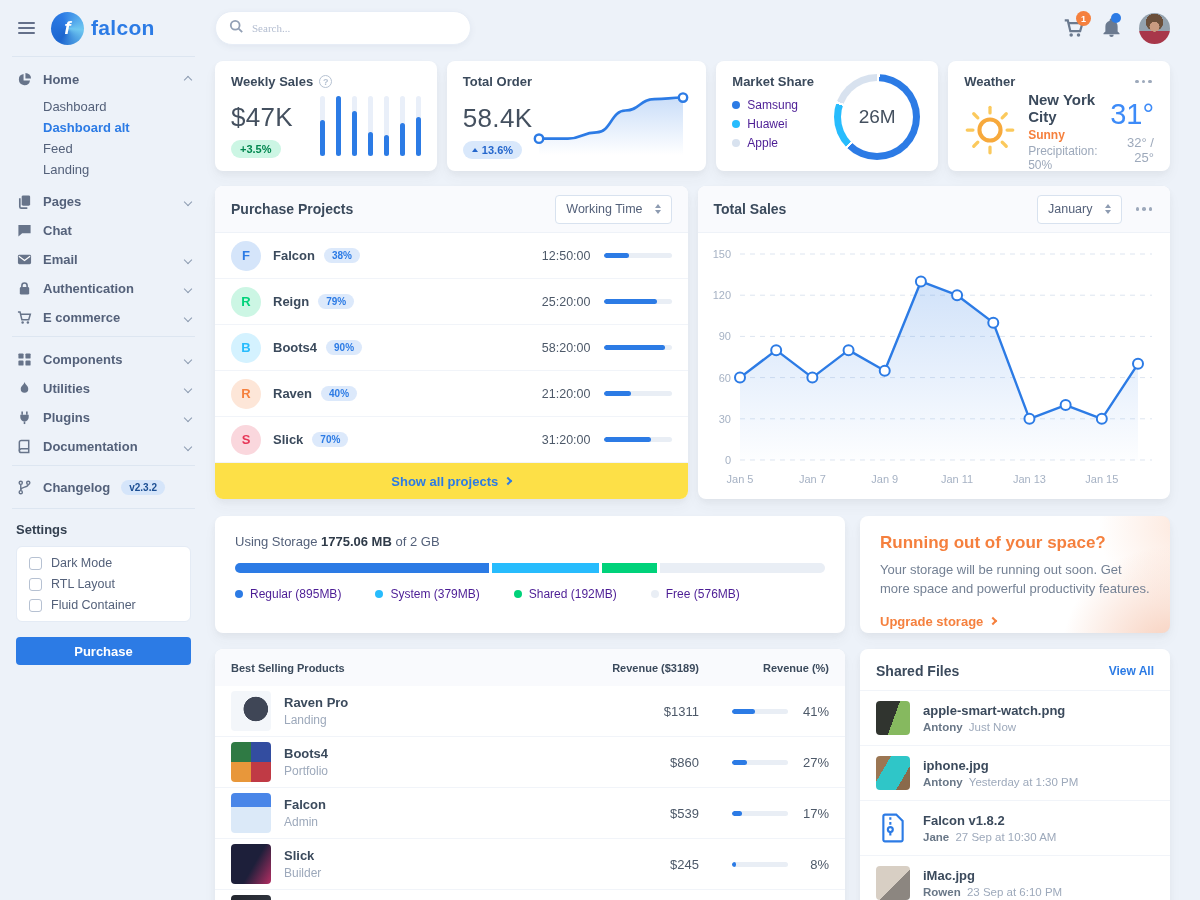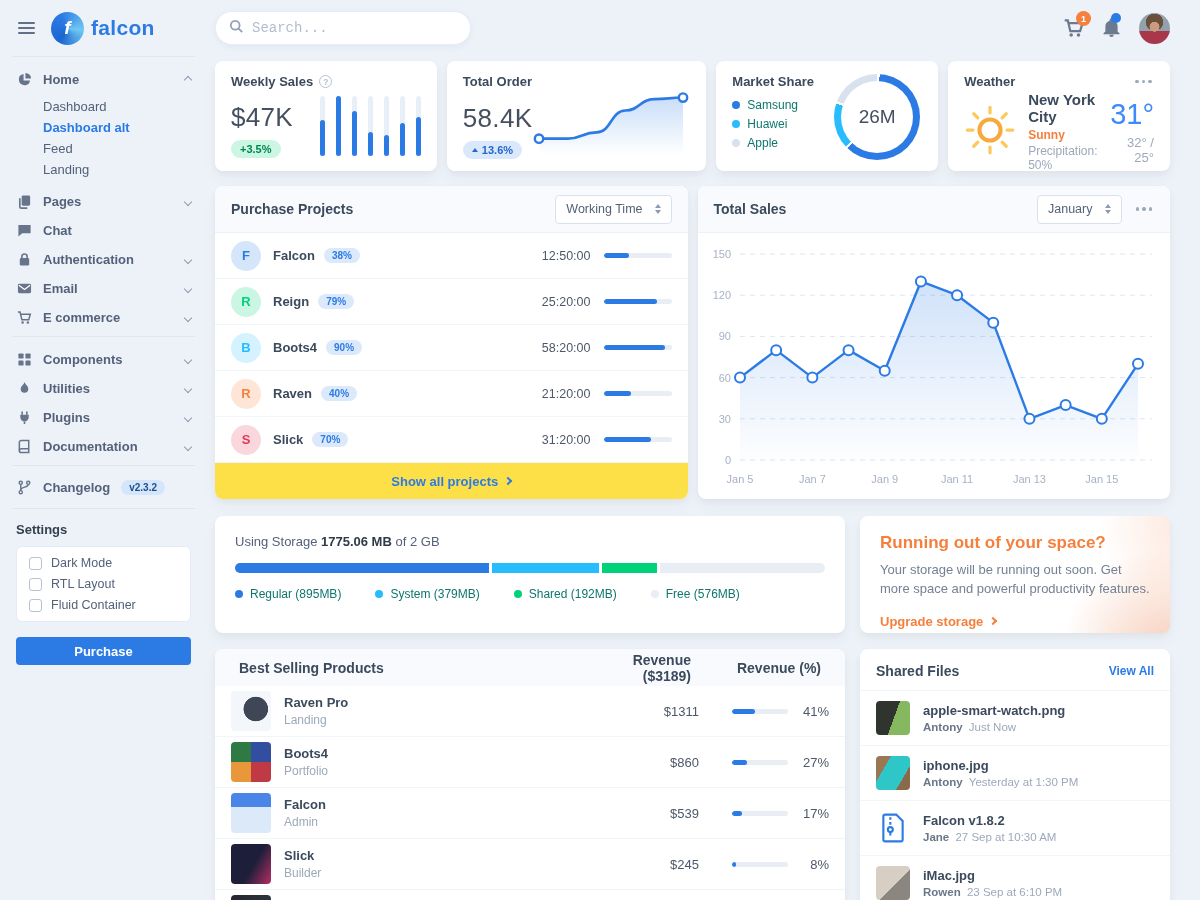--- a/index.html
+++ b/index.html
@@ -32,21 +32,21 @@
   .settings-card{background:#fff;border:1px solid #e4ebf5;border-radius:6px;padding:9px 12px;display:flex;flex-direction:column;gap:7px}
   .check-row{display:flex;align-items:center;gap:9px;font-size:12.5px;color:#54617a;cursor:pointer}
   .checkbox{width:13px;height:13px;border:1px solid #b6c1d2;border-radius:3px;background:#fff;flex:none}
   .purchase-btn{margin-top:15px;width:100%;height:28px;background:#2c7be5;color:#fff;border:none;border-radius:4px;
     font-size:13px;font-weight:bold;cursor:pointer;font-family:inherit}
   
   .main{position:absolute;left:215px;top:0;width:955px}
   .topbar{height:56px;display:flex;align-items:center}
   .search-box{width:256px;height:34px;background:#fff;border:1px solid #e7edf6;border-radius:17px;
     display:flex;align-items:center;gap:8px;padding:0 13px;box-shadow:0 2px 6px rgba(90,104,128,.07)}
-  .search-box input{border:none;outline:none;font-size:14px;color:#44505f;width:100%;font-family:Liberation Mono, monospace;background:transparent}
+  .search-box input{border:none;outline:none;font-size:11px;color:#44505f;width:100%;font-family:Liberation Serif, serif;background:transparent}
   .search-box input::placeholder{color:#b3bdd0}
   .topbar-right{margin-left:auto;display:flex;align-items:center;gap:18px}
   .icon-btn{position:relative;cursor:pointer;display:flex}
   .cart-badge{position:absolute;top:-7px;right:-7px;min-width:15px;height:15px;background:#f5803e;color:#fff;
     font-size:9px;font-weight:bold;border-radius:50%;display:flex;align-items:center;justify-content:center;padding:0 3px}
   .bell-dot{position:absolute;top:-5px;right:0;width:10px;height:10px;background:#2c7be5;border-radius:50%}
   .avatar{width:31px;height:31px;border-radius:50%;cursor:pointer;
     background:
       radial-gradient(circle at 50% 44%, #c99b80 0 21%, rgba(0,0,0,0) 22%),
       radial-gradient(circle at 50% 30%, #6b4f3a 0 32%, rgba(0,0,0,0) 33%),
@@ -67,21 +67,21 @@
   .stat-value{font-size:26px;color:#44505f;letter-spacing:.3px}
   .pill{font-size:11px;font-weight:bold;padding:3px 9px;border-radius:10px;display:inline-flex;align-items:center;gap:4px;margin-top:7px}
   .pill-success{background:#ccf6e4;color:#00864e}
   .pill-primary{background:#d9e8fb;color:#2567cc}
   .caret-up{width:0;height:0;border-left:3.5px solid transparent;border-right:3.5px solid transparent;border-bottom:4.5px solid #2567cc}
   .wbars{display:flex;align-items:flex-end;gap:11px;height:60px;margin-bottom:2px}
   .wbar{width:5px;height:100%;background:#e9eff9;border-radius:3px;display:flex;align-items:flex-end}
   .wbar i{display:block;width:100%;background:#2c7be5;border-radius:3px}
   
   .ms-legend{margin-top:9px;display:flex;flex-direction:column;gap:5px}
-  .legend-item{display:flex;align-items:center;font-size:12px;color:#0f766e}
+  .legend-item{display:flex;align-items:center;font-size:12px;color:#4c1d95}
   .legend-dot{width:8px;height:8px;border-radius:50%;display:inline-block;margin-right:7px;flex:none}
   .donut-wrap{position:relative;width:86px;height:86px;align-self:center;margin-right:2px}
   .donut{width:86px;height:86px;border-radius:50%}
   .donut::after{content:"";position:absolute;inset:7px;background:#fff;border-radius:50%}
   .donut-center{position:absolute;inset:0;display:flex;align-items:center;justify-content:center;font-size:19px;color:#44505f;z-index:1}
   
   .dots{display:flex;gap:3px;cursor:pointer;padding:4px 2px}
   .dots i{width:3.5px;height:3.5px;background:#9da9bb;border-radius:50%}
   .weather-body{display:flex;align-items:center;gap:12px;flex:1;margin-top:2px}
   .weather-city{font-size:15px;font-weight:bold;color:#3b4a5c}
@@ -126,21 +126,21 @@
       radial-gradient(150px 150px at 100% 118%, #f7cdb9 0%, rgba(247,205,185,0) 72%),
       radial-gradient(120px 120px at 104% 8%, #fde8dd 0%, rgba(253,232,221,0) 70%),
       #fff}
   .promo-title{font-size:17px;font-weight:bold;color:#f5803e}
   .promo-body{font-size:13px;color:#748194;line-height:1.45;margin-top:8px;max-width:275px}
   .promo-link{margin-top:15px;font-size:13px;font-weight:bold;color:#f5803e;display:inline-flex;gap:7px;align-items:center;cursor:pointer}
   .promo-link .chev-link{border-color:#f5803e}
   
   .bs-card{flex:0 0 630px;overflow:hidden}
   .bs-header{display:grid;grid-template-columns:1fr 110px 130px;height:37px;background:#f9fafd;align-items:center;
-    padding:0 24px;font-size:14px;font-weight:bold;color:#3b4a5c;border-radius:8px 8px 0 0}
+    padding:0 16px;font-size:11px;font-weight:bold;color:#3b4a5c;border-radius:8px 8px 0 0}
   .bs-header .r{text-align:right}
   .bs-row{display:grid;grid-template-columns:40px 1fr 98px 130px;align-items:center;padding:0 16px;height:51px;
     border-bottom:1px solid #f1f4f9;cursor:pointer}
   .bs-thumb{width:40px;height:40px;border-radius:4px}
   .bs-name{font-size:13px;font-weight:bold;color:#3b4a5c;margin-left:13px}
   .bs-cat{font-size:12px;color:#9da9bb;margin-left:13px;margin-top:3px}
   .bs-rev{font-size:13px;color:#4d5969;text-align:right}
   .bs-pct{display:flex;align-items:center;justify-content:flex-end;gap:11px}
   .bs-bar{width:56px;height:5px;background:#e9eef5;border-radius:3px;overflow:hidden}
   .bs-bar i{display:block;height:100%;background:#2c7be5;border-radius:3px}
@@ -205,35 +205,35 @@
       <span class="nicon">
         <svg width="15" height="15" viewBox="0 0 16 16">
             <path fill="#67748a" d="M1.5 2h13v9h-9L1.5 14.5z"></path>
           </svg>
         </span>
       <span>Chat</span>
     </div>
     <div class="nav-item">
       <span class="nicon">
         <svg width="15" height="15" viewBox="0 0 16 16">
+            <rect x="1" y="3" width="14" height="10" rx="1.5" fill="#67748a"></rect>
+            <path d="M2 4.5l6 4.5 6-4.5" stroke="#fff" stroke-width="1.3" fill="none"></path>
+          </svg>
+        </span>
+      <span>Email</span>
+      <span class="chev down"></span>
+    </div>
+    <div class="nav-item">
+      <span class="nicon">
+        <svg width="15" height="15" viewBox="0 0 16 16">
             <rect x="3" y="6.5" width="10" height="8" rx="1.5" fill="#67748a"></rect>
             <path d="M5.2 6.5V5a2.8 2.8 0 0 1 5.6 0v1.5" stroke="#67748a" stroke-width="1.7" fill="none"></path>
           </svg>
         </span>
       <span>Authentication</span>
-      <span class="chev down"></span>
-    </div>
-    <div class="nav-item">
-      <span class="nicon">
-        <svg width="15" height="15" viewBox="0 0 16 16">
-            <rect x="1" y="3" width="14" height="10" rx="1.5" fill="#67748a"></rect>
-            <path d="M2 4.5l6 4.5 6-4.5" stroke="#fff" stroke-width="1.3" fill="none"></path>
-          </svg>
-        </span>
-      <span>Email</span>
       <span class="chev down"></span>
     </div>
     <div class="nav-item">
       <span class="nicon">
         <svg width="15" height="15" viewBox="0 0 16 16">
             <path d="M1 2h2.2l2 8.4h7.3l1.7-5.9H4" fill="none" stroke="#67748a" stroke-width="1.6"></path>
             <circle cx="6" cy="13.4" r="1.3" fill="#67748a"></circle>
             <circle cx="11.6" cy="13.4" r="1.3" fill="#67748a"></circle>
           </svg>
         </span>

